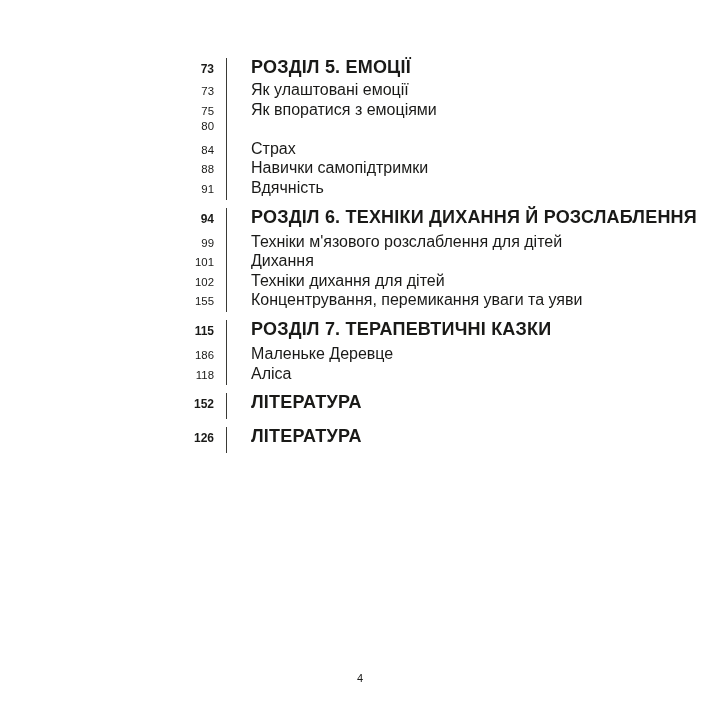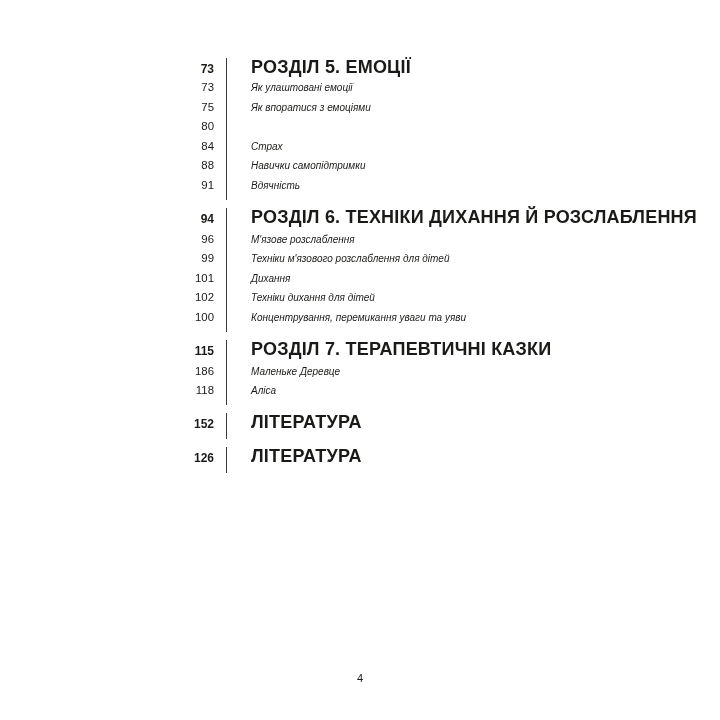--- a/index.html
+++ b/index.html
@@ -71,22 +71,21 @@
     height: 24px;
   }
   
   .row-entry {
     height: 19.6px;
   }
   .row-entry .num {
     font-size: 11.4px;
   }
   .row-entry .label {
-    font-size: 10px;
-    font-style: italic;
+    font-size: 16px;
   }
   .gap-top {
     padding-top: 8px;
   }
   .folio {
     position: absolute;
     left: 0;
     top: 672px;
     width: 720px;
     text-align: center;
@@ -132,41 +131,36 @@
         <div class="num">91</div>
         <div class="rule"></div>
         <div class="label">Вдячність</div>
       </div>
       <div class="toc-row row-chapter gap-top">
         <div class="num">94</div>
         <div class="rule"></div>
         <div class="label">РОЗДІЛ 6. ТЕХНІКИ ДИХАННЯ Й  РОЗСЛАБЛЕННЯ</div>
       </div>
       <div class="toc-row row-entry">
-        <div class="num">96</div>
-        <div class="rule"></div>
-        <div class="label">М'язове розслаблення</div>
-      </div>
-      <div class="toc-row row-entry">
         <div class="num">99</div>
         <div class="rule"></div>
         <div class="label">Техніки м'язового розслаблення для дітей</div>
       </div>
       <div class="toc-row row-entry">
         <div class="num">101</div>
         <div class="rule"></div>
         <div class="label">Дихання</div>
       </div>
       <div class="toc-row row-entry">
         <div class="num">102</div>
         <div class="rule"></div>
         <div class="label">Техніки дихання для дітей</div>
       </div>
       <div class="toc-row row-entry">
-        <div class="num">100</div>
+        <div class="num">155</div>
         <div class="rule"></div>
         <div class="label">Концентрування, перемикання уваги та уяви</div>
       </div>
       <div class="toc-row row-chapter gap-top">
         <div class="num">115</div>
         <div class="rule"></div>
         <div class="label">РОЗДІЛ 7. ТЕРАПЕВТИЧНІ КАЗКИ</div>
       </div>
       <div class="toc-row row-entry">
         <div class="num">186</div>

